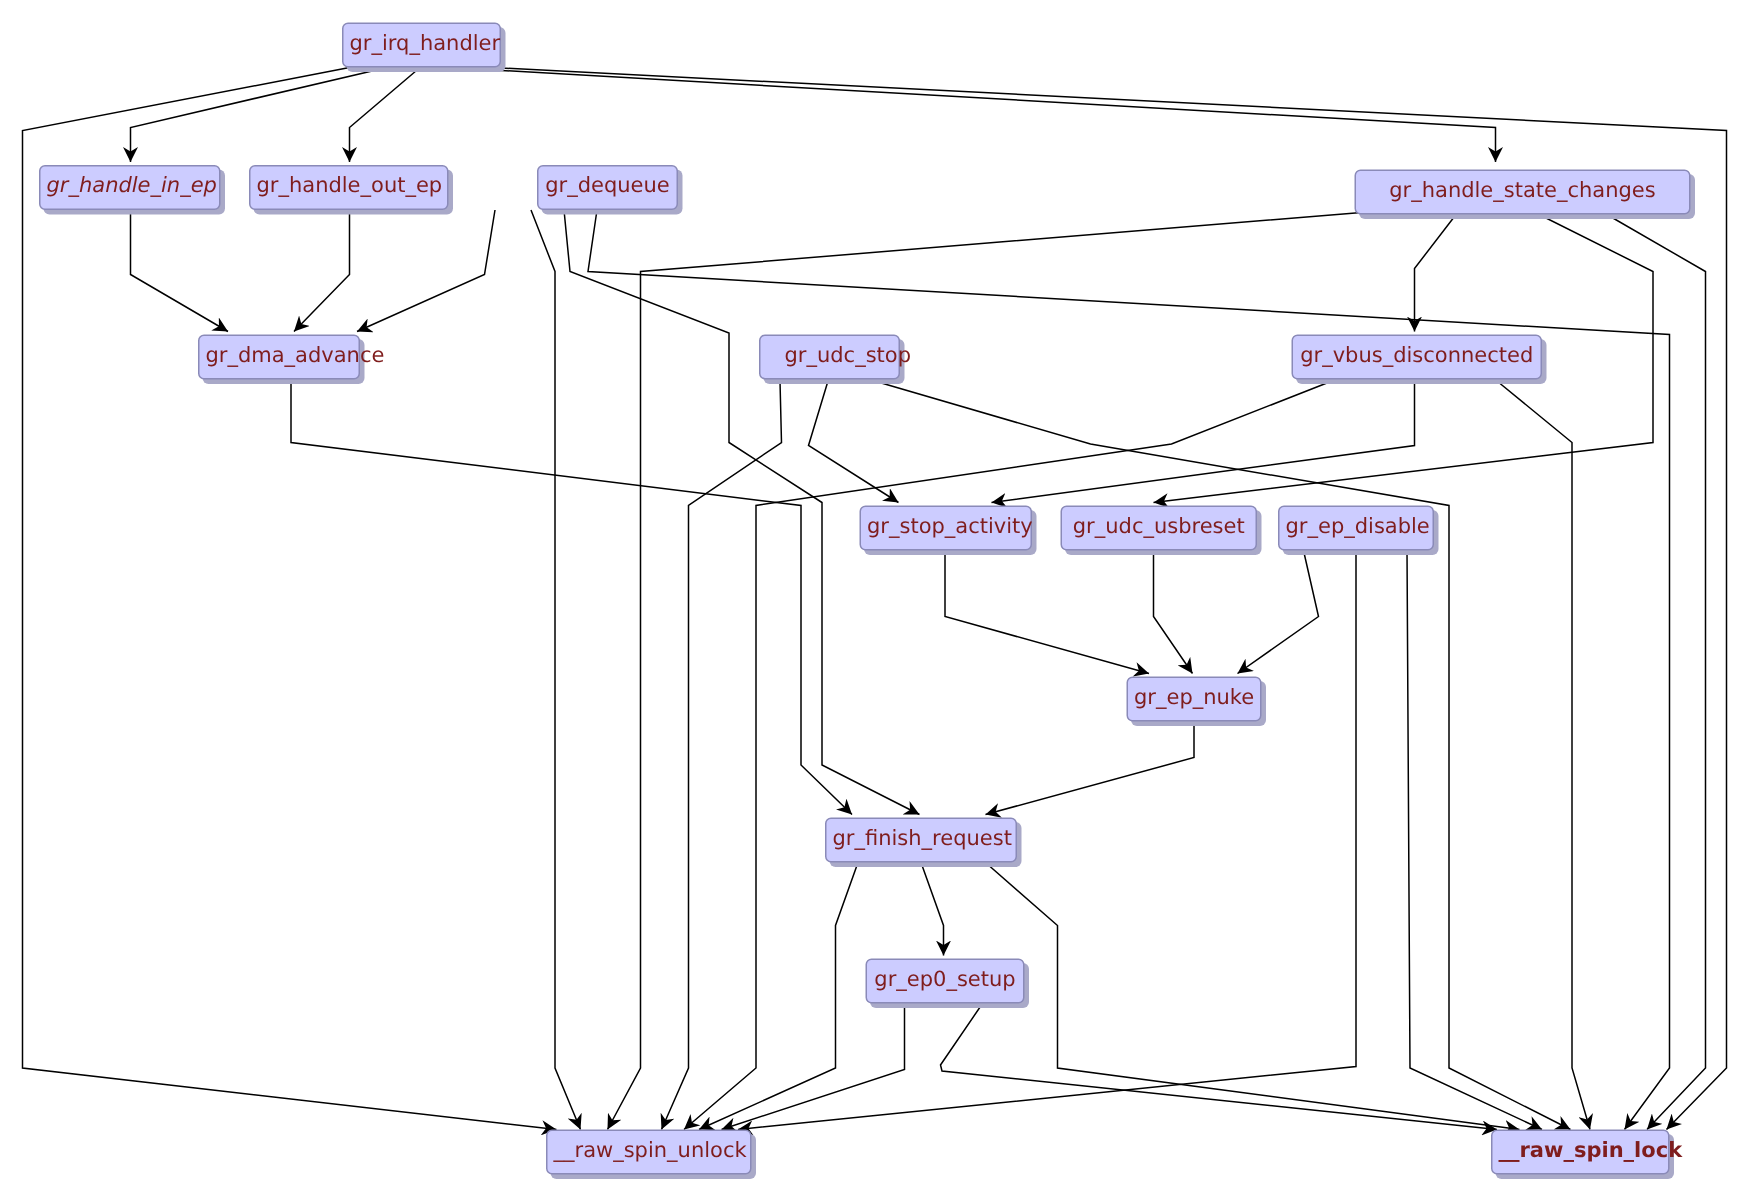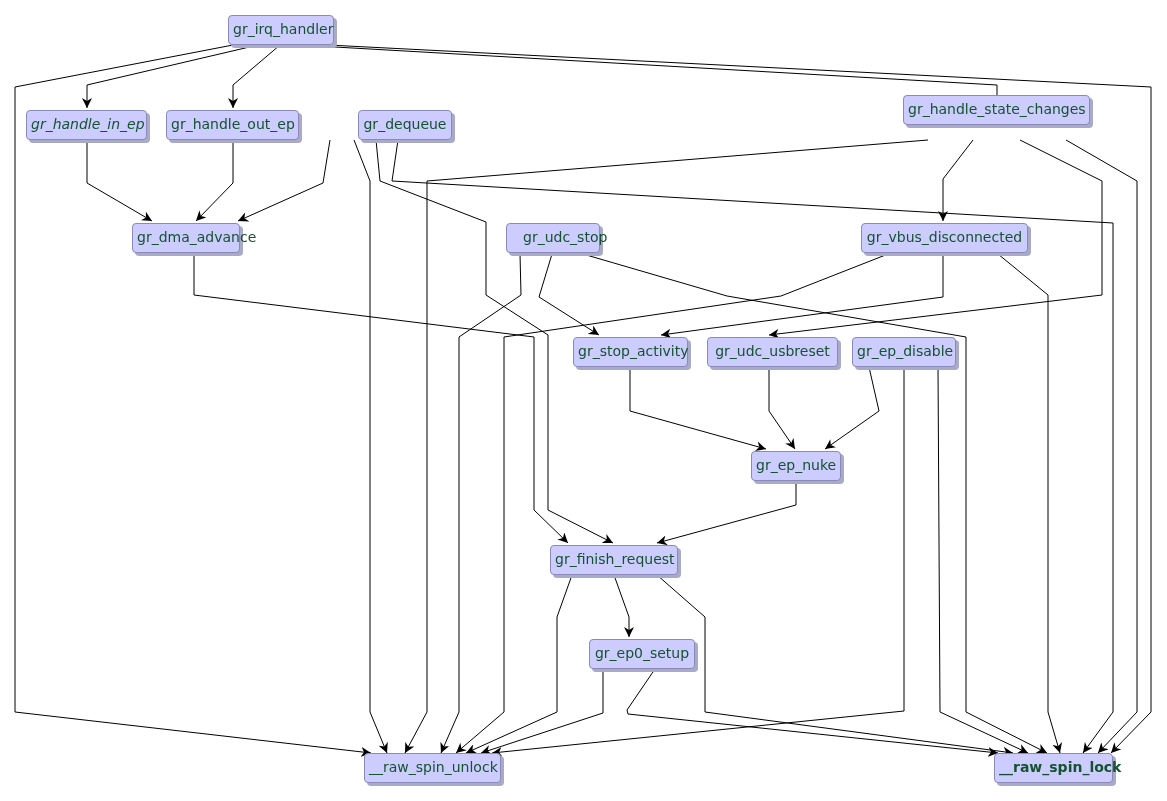--- a/index.html
+++ b/index.html
@@ -3,21 +3,21 @@
 <meta charset="utf-8">
 <style>
   html, body { margin: 0; padding: 0; background: #ffffff; }
   body { width: 1167px; height: 801px; position: relative; overflow: hidden;
          font-family: "DejaVu Sans", sans-serif; }
   #edges { position: absolute; left: 0; top: 0; width: 1167px; height: 801px; }
   .node {
     position: absolute; box-sizing: border-box;
     background: #ccccff; border: 1px solid #8a8ab8; border-radius: 4px;
     box-shadow: 3px 3px 0 #a9a9c8;
-    font-size: 14px; color: #14532d; line-height: 27px; height: 30px;
+    font-size: 14px; color: #7f1d1d; line-height: 27px; height: 30px;
     padding: 0 4px; white-space: nowrap; text-align: center; cursor: pointer;
   }
 </style>
 </head>
 <body>
 
 <svg id="edges" xmlns="http://www.w3.org/2000/svg">
   <defs>
     <marker id="arrow" viewBox="0 0 10 10" refX="10" refY="5" markerWidth="10" markerHeight="10" orient="auto" markerUnits="userSpaceOnUse">
       <path d="M0,0 L10,5 L0,10 L3,5 Z" fill="#000"></path>
@@ -58,25 +58,25 @@
       <polyline points="603,669 603,713 481,753" marker-end="url(#arrow)" stroke="#000000"></polyline>
       <polyline points="655,669 627,710 628,714 998,753" marker-end="url(#arrow)" stroke="#000000"></polyline>
     </g>
 </svg>
 
 <div id="nodes">
     <div class="node" style="left: 228px; top: 15px; width: 106px;">gr_irq_handler</div>
     <div class="node" style="left: 26px; top: 110px; width: 121px; font-style: italic;">gr_handle_in_ep</div>
     <div class="node" style="left: 166px; top: 110px; width: 133px;">gr_handle_out_ep</div>
     <div class="node" style="left: 318px; top: 110px; width: 94px; margin-left: 40px;">gr_dequeue</div>
-    <div class="node" style="left: 903px; top: 95px; width: 187px;">gr_handle_state_changes</div>
+    <div class="node" style="left: 903px; top: 113px; width: 224px;">gr_handle_state_changes</div>
     <div class="node" style="left: 132px; top: 223px; width: 108px;">gr_dma_advance</div>
     <div class="node" style="left: 506px; top: 223px; width: 94px; padding-left: 16px;">gr_udc_stop</div>
     <div class="node" style="left: 861px; top: 223px; width: 167px;">gr_vbus_disconnected</div>
     <div class="node" style="left: 573px; top: 337px; width: 115px;">gr_stop_activity</div>
     <div class="node" style="left: 707px; top: 337px; width: 131px;">gr_udc_usbreset</div>
     <div class="node" style="left: 852px; top: 337px; width: 104px;">gr_ep_disable</div>
     <div class="node" style="left: 751px; top: 451px; width: 90px; text-align: center;">gr_ep_nuke</div>
     <div class="node" style="left: 550px; top: 545px; width: 128px;">gr_finish_request</div>
-    <div class="node" style="left: 577px; top: 639px; width: 106px; margin-left: 12px;">gr_ep0_setup</div>
+    <div class="node" style="left: 577px; top: 639px; width: 106px;">gr_ep0_setup</div>
     <div class="node" style="left: 364px; top: 753px; width: 137px;">__raw_spin_unlock</div>
     <div class="node" style="left: 994px; top: 753px; width: 119px; font-weight: bold;">__raw_spin_lock</div>
   </div>
 
 </body></html>

